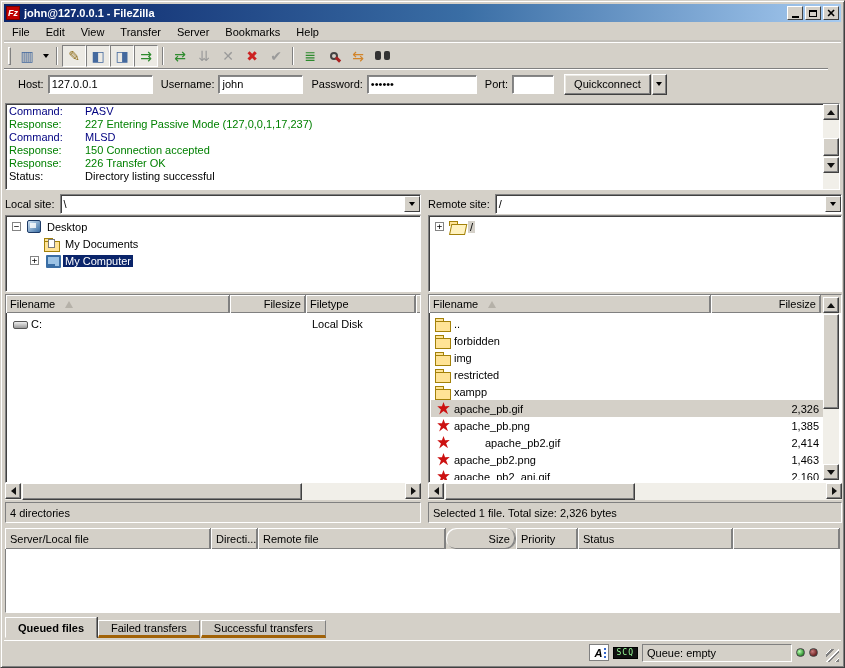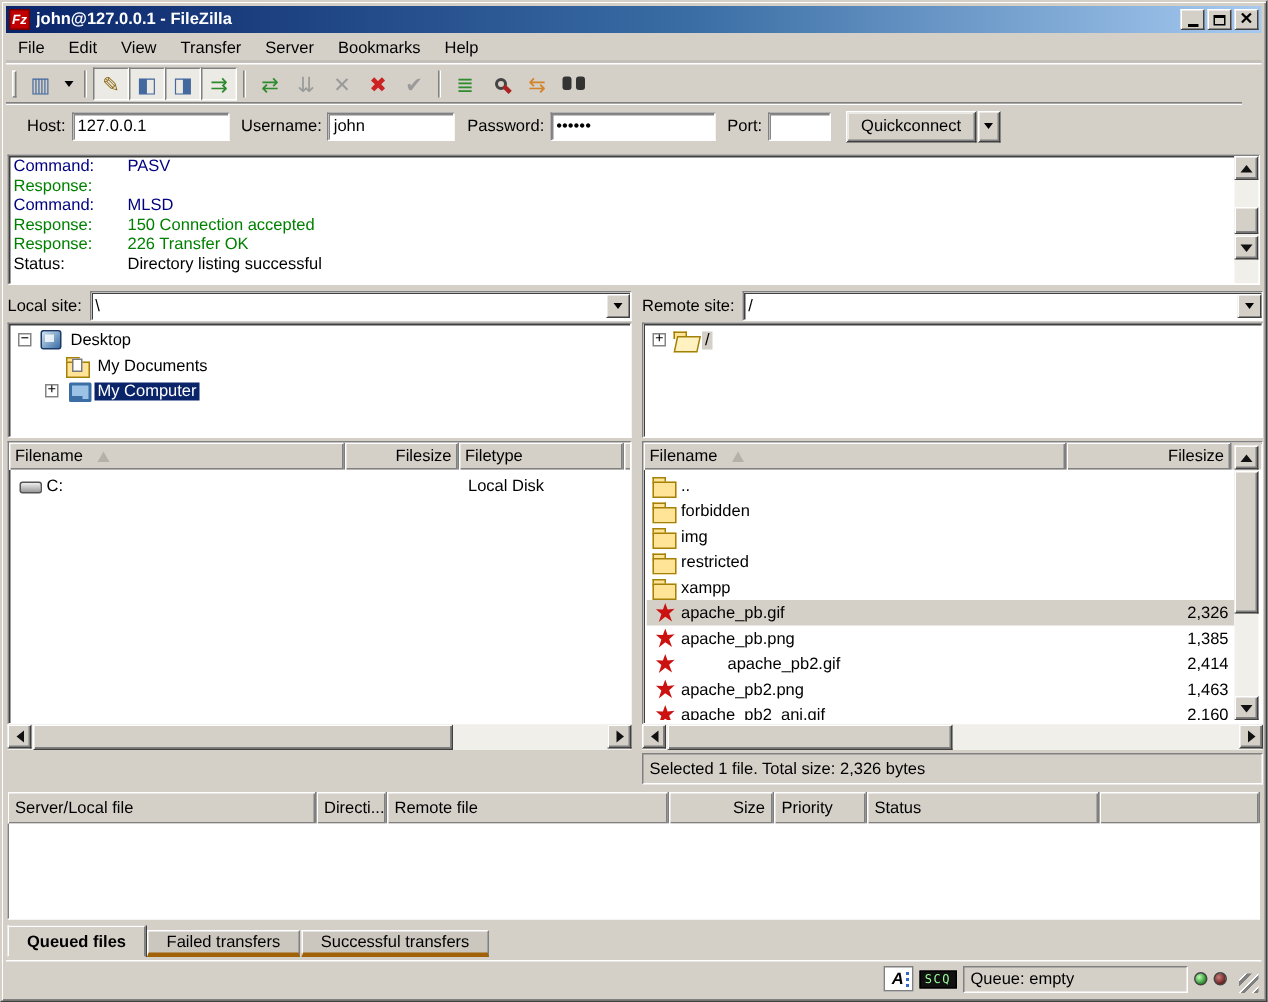--- a/index.html
+++ b/index.html
@@ -252,20 +252,21 @@
   </div>
 
   <div class="log">
     <div>
         <div class="log-line c-command">
           <span class="lbl">Command:</span>
           <span class="txt">PASV</span>
         </div>
         <div class="log-line c-response">
           <span class="lbl">Response:</span>
+          <span class="txt">227 Entering Passive Mode (127,0,0,1,17,237)</span>
         </div>
         <div class="log-line c-command">
           <span class="lbl">Command:</span>
           <span class="txt">MLSD</span>
         </div>
         <div class="log-line c-response">
           <span class="lbl">Response:</span>
           <span class="txt">150 Connection accepted</span>
         </div>
         <div class="log-line c-response">
@@ -499,35 +500,38 @@
   <div class="hscroll" style="left:427px;width:414px;top:482px">
     <div class="arr" style="left:0;top:0">
         <span class="tri-left"></span>
       </div>
     <div class="thumb" style="top:0;height:17px;left:17px;width:190px"></div>
     <div class="arr" style="right:0;top:0">
         <span class="tri-right"></span>
       </div>
   </div>
 
+  <div class="statusline" style="left:4px;width:416px">
+    <span>4 directories</span>
+  </div>
   <div class="statusline" style="left:427px;width:414px">
     <span>Selected 1 file. Total size: 2,326 bytes</span>
   </div>
 
   <div class="queue-header">
       <div class="qh" style="width: 206px;">
         <span>Server/Local file</span>
       </div>
       <div class="qh" style="width: 47px;">
         <span>Directi...</span>
       </div>
       <div class="qh" style="width: 188px;">
         <span>Remote file</span>
       </div>
-      <div class="qh" style="width: 70px; justify-content: flex-end;">
+      <div class="qh" style="width: 70px; justify-content: flex-end; border-radius: 10px;">
         <span>Size</span>
       </div>
       <div class="qh" style="width: 62px;">
         <span>Priority</span>
       </div>
       <div class="qh" style="width: 155px;">
         <span>Status</span>
       </div>
       <div class="qh" style="flex: 1 1 0%;">
         <span></span>

